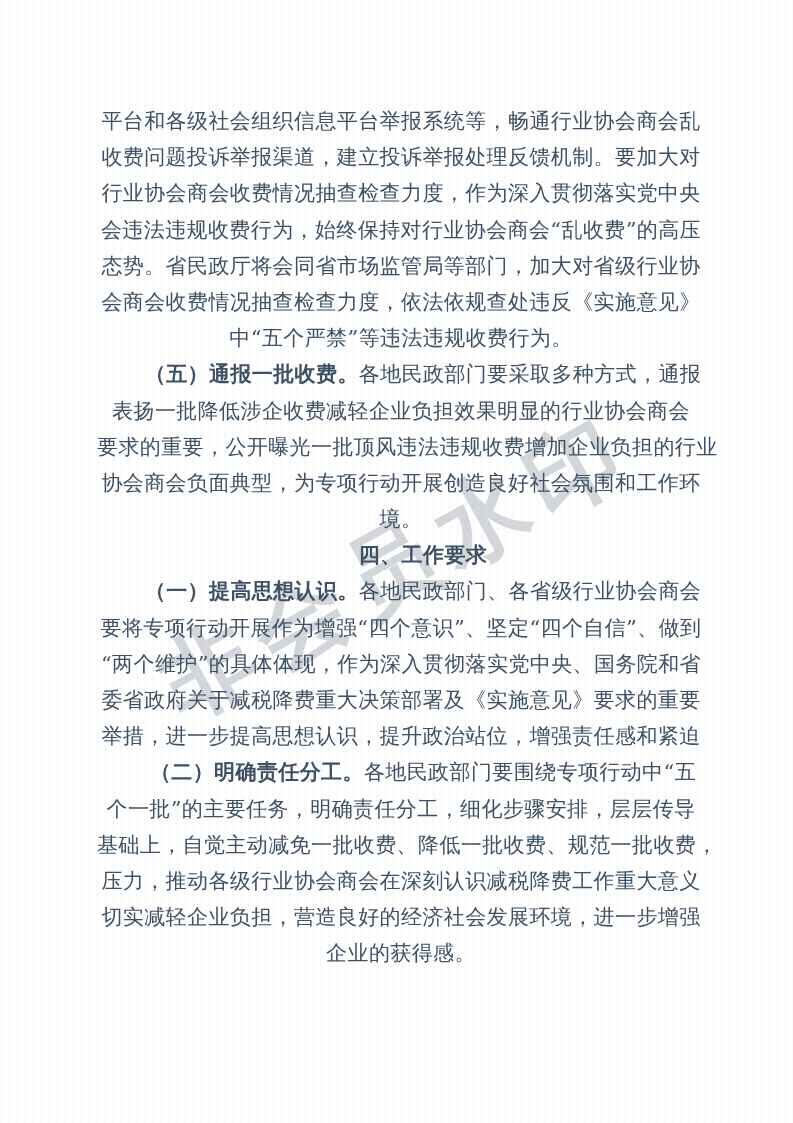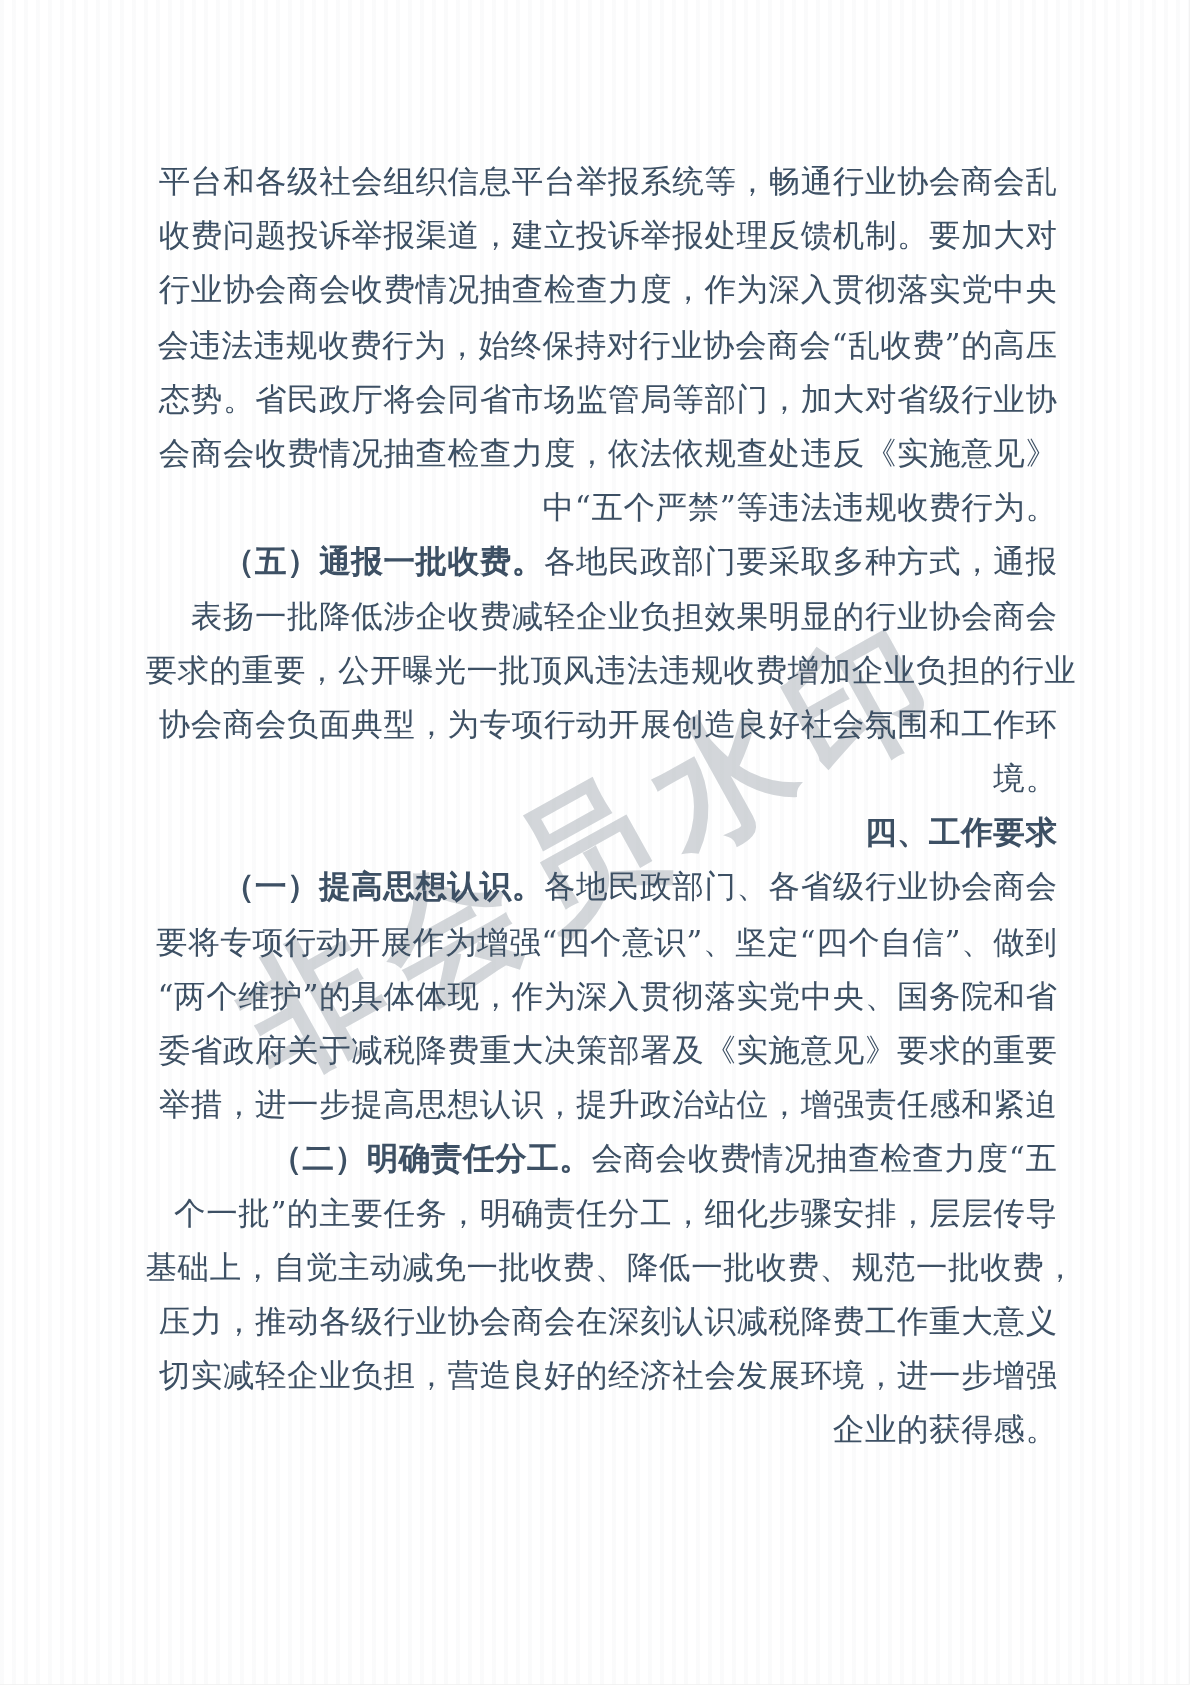--- a/index.html
+++ b/index.html
@@ -45,21 +45,21 @@
     top: 103px;
     width: 608px;
     z-index: 1;
   }
   .line {
     line-height: 36.2px;
     height: 36.2px;
     font-size: 21px;
     letter-spacing: 0.4px;
     white-space: nowrap;
-    text-align: right;
+    text-align: center;
   }
   .line.indent {
     padding-left: 44px;
   }
   .run.bold {
     font-weight: 700;
   }
 </style>
 </head>
 <body>
@@ -78,20 +78,20 @@
       <div class="line"><span class="run">表扬一批降低涉企收费减轻企业负担效果明显的行业协会商会</span></div>
       <div class="line"><span class="run">要求的重要，公开曝光一批顶风违法违规收费增加企业负担的行业</span></div>
       <div class="line"><span class="run">协会商会负面典型，为专项行动开展创造良好社会氛围和工作环</span></div>
       <div class="line"><span class="run">境。</span></div>
       <div class="line indent"><span class="run bold">四、工作要求</span></div>
       <div class="line indent"><span class="run bold">（一）提高思想认识。</span><span class="run">各地民政部门、各省级行业协会商会</span></div>
       <div class="line"><span class="run">要将专项行动开展作为增强“四个意识”、坚定“四个自信”、做到</span></div>
       <div class="line"><span class="run">“两个维护”的具体体现，作为深入贯彻落实党中央、国务院和省</span></div>
       <div class="line"><span class="run">委省政府关于减税降费重大决策部署及《实施意见》要求的重要</span></div>
       <div class="line"><span class="run">举措，进一步提高思想认识，提升政治站位，增强责任感和紧迫</span></div>
-      <div class="line indent"><span class="run bold">（二）明确责任分工。</span><span class="run">会商会收费情况抽查检查力度“五</span></div>
+      <div class="line indent"><span class="run bold">（二）明确责任分工。</span><span class="run">各地民政部门要围绕专项行动中“五</span></div>
       <div class="line"><span class="run">个一批”的主要任务，明确责任分工，细化步骤安排，层层传导</span></div>
       <div class="line"><span class="run">基础上，自觉主动减免一批收费、降低一批收费、规范一批收费，</span></div>
       <div class="line"><span class="run">压力，推动各级行业协会商会在深刻认识减税降费工作重大意义</span></div>
       <div class="line"><span class="run">切实减轻企业负担，营造良好的经济社会发展环境，进一步增强</span></div>
       <div class="line"><span class="run">企业的获得感。</span></div>
     </div>
 </div>
 
 </body></html>

